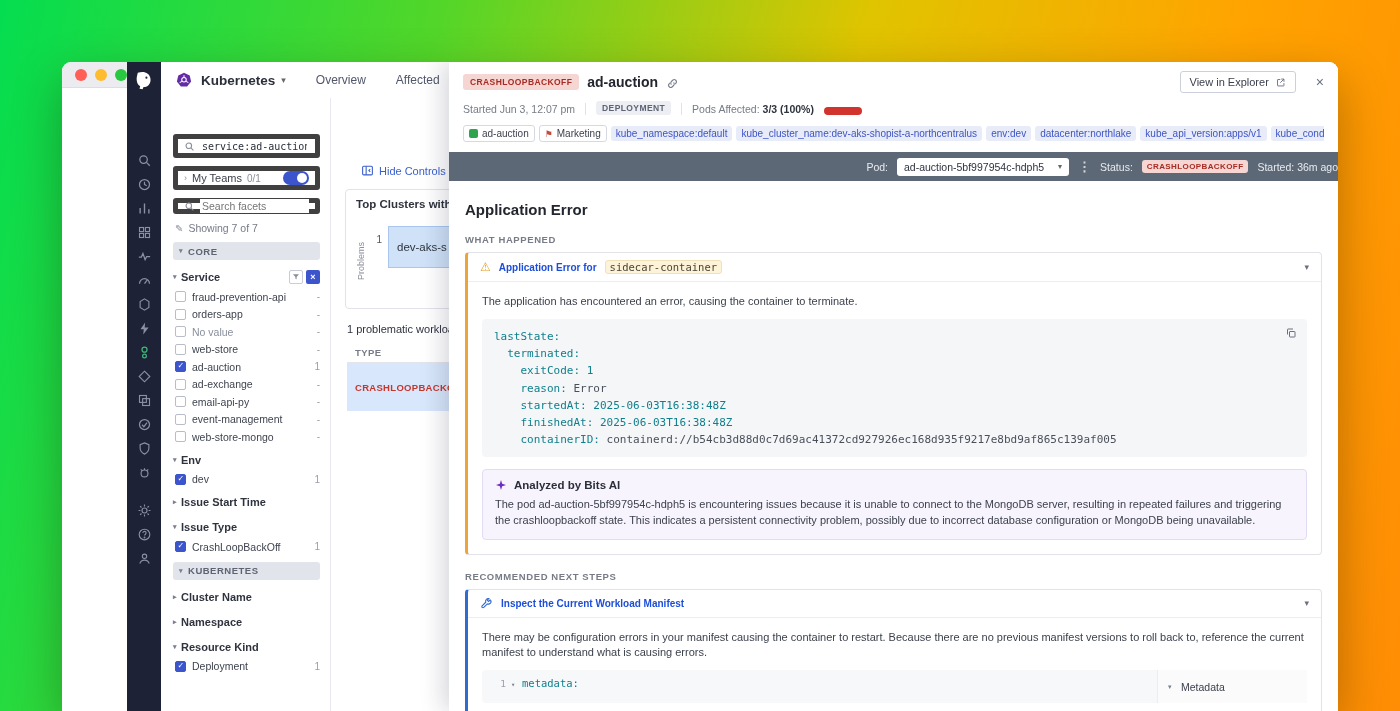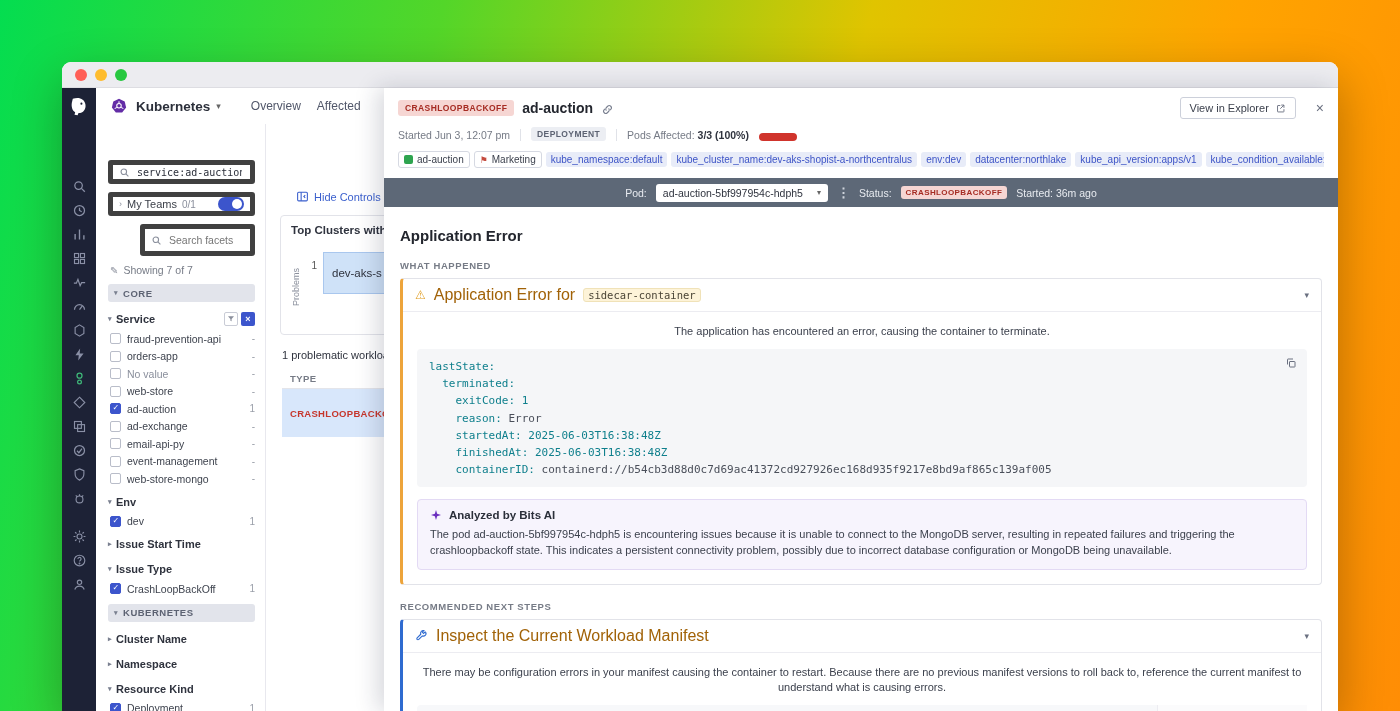--- a/index.html
+++ b/index.html
@@ -6,56 +6,56 @@
   html,body { margin:0; padding:0; width:1400px; height:711px; overflow:hidden;
     font-family:"Liberation Sans",sans-serif; }
   :root{
     --accent:#3c55cc; --link:#3a5fcd; --red:#c6362c; --teal:#0e7f8c;
     --tagbg:#e8ecf8; --tagfg:#3d54c6; --railbg:#1d2236; --railicon:#8a90a6;
   }
   .bg{ position:absolute; inset:0;
     background:linear-gradient(105deg,#04dd50 0%,#53d629 28%,#e0c400 55%,#ffa400 78%,#ff8d05 100%); }
   .window{ position:absolute; left:62px; top:62px; width:1276px; height:649px;
     background:#fff; border-radius:9px 9px 0 0; overflow:hidden;
-    box-shadow:0 18px 50px rgba(0,0,0,.30); display:flex; flex-direction:column; }
+    box-shadow:0 18px 50px rgba(0,0,0,.30); display:flex; flex-direction:row; }
   .titlebar{ height:26px; background:#ececf0; border-bottom:1px solid #dddde2;
     display:flex; align-items:center; gap:8px; padding-left:13px; flex:none; }
   .dot{ width:12px; height:12px; border-radius:50%; }
   .dot.red{background:#ff5f57}.dot.yellow{background:#febc2e}.dot.green{background:#28c840}
   .appbody{ flex:1; display:flex; min-height:0; }
   .rail{ width:34px; background:var(--railbg); display:flex; flex-direction:column;
     align-items:center; padding-top:7px; flex:none; }
   .logo{ width:23px; height:23px; margin-bottom:56px; }
   .railicon{ width:15px; height:15px; margin:4.5px 0; color:var(--railicon); position:relative; flex:none; }
   .railicon svg{ width:15px; height:15px; display:block; }
   .railicon.green{ color:#3fb879; }
   .railgap{ height:14px; flex:none; }
   .app{ flex:1; position:relative; background:#fff; min-width:0; display:flex; flex-direction:column; }
   .appheader{ height:36px; display:flex; align-items:center; padding-left:14px; flex:none; }
   .k8slogo{ width:18px; height:18px; margin-right:8px; }
   .apptitle{ font-size:13.5px; font-weight:700; color:#2b2f3a; }
   .titlechev{ color:#666; font-size:9px; margin-left:6px; }
-  .tabs{ display:flex; gap:16px; margin-left:30px; }
+  .tabs{ display:flex; gap:30px; margin-left:30px; }
   .tab{ font-size:12px; color:#51576a; cursor:pointer; }
   .workspace{ flex:1; display:flex; min-height:0; }
   
   .filters{ width:170px; flex:none; border-right:1px solid #e8e8ee;
     padding:36px 10px 0 12px; overflow:hidden; }
   .searchbox,.facetsearch,.teamsrow{ display:flex; align-items:center; gap:5px;
     border:5px solid #404040; border-radius:3px; padding:0 6px; margin-bottom:8px; background:#fff; }
   .searchbox{ height:24px; }
   .searchbox input{ border:none; outline:none; flex:1; min-width:0;
     font-family:"DejaVu Sans Mono",monospace; font-size:10px; color:#2b2f3a; background:transparent; }
   .sicon{ color:#8a8f9c; flex:none; width:11px; height:11px; }
   .teamsrow{ height:24px; font-size:11px; color:#3c4049; }
   .chevr{ color:#8a8f9c; font-size:9px; }
   .cnt{ color:#8a8f9c; font-size:10px; }
   .toggle{ margin-left:auto; width:26px; height:14px; border-radius:8px; background:var(--accent); position:relative; }
   .knob{ position:absolute; right:2px; top:2px; width:10px; height:10px; border-radius:50%; background:#fff; }
-  .facetsearch{ height:32px;margin-left:32px; }
+  .facetsearch{ height:16px; }
   .facetsearch input{ border:none; outline:none; flex:1; min-width:0; font-size:10.5px; color:#555; }
   .showing{ display:flex; gap:5px; color:#767b86; font-size:10.5px; margin:2px 0 8px 2px; align-items:center; }
   .pencil{ font-size:10px; color:#8a8f9c; }
   .band{ background:#e2e4eb; border-radius:3px; height:18px; display:flex; align-items:center;
     gap:5px; padding:0 6px; margin:6px 0; font-size:9.5px; font-weight:700; letter-spacing:.5px; color:#5d6373; }
   .bandchev{ font-size:7px; color:#7a8090; }
   .grouphdr{ display:flex; align-items:center; height:22px; font-weight:700;
     font-size:11px; color:#2f333e; margin-top:3px; cursor:pointer; }
   .gchev{ font-size:7px; color:#7a8090; width:8px; flex:none; }
   .gctrls{ margin-left:auto; display:flex; gap:3px; }
@@ -108,42 +108,42 @@
   .badge-gray{ background:#eceef3; color:#5d6373; font-size:8.5px; font-weight:700;
     letter-spacing:.4px; padding:2px 6px; border-radius:3px; }
   .pods b{ color:#2f333e; }
   .redbar{ width:38px; height:8px; border-radius:4px; background:#d0342c; }
   .prow3{ display:flex; align-items:center; gap:4px; margin-top:10px; white-space:nowrap; overflow:hidden; }
   .tag{ display:inline-flex; align-items:center; gap:4px; font-size:10px; padding:2px 5px;
     border-radius:3px; background:var(--tagbg); color:var(--tagfg); flex:none; cursor:pointer; }
   .tag.white{ background:#fff; border:1px solid #d6d9e2; color:#3c414d; }
   .greensq{ width:9px; height:9px; border-radius:2px; background:#2ea44f; }
   .flagic{ color:#c44b3e; font-size:9px; }
-  .podbar{ background:#5d6877; height:29px; display:flex; align-items:center; justify-content:center;
+  .podbar{ background:#5d6877; height:29px; display:flex; align-items:center; justify-content:flex-end;
     gap:9px; color:#e8ebf0; font-size:10.5px; flex:none; }
   .podselect{ background:#fff; border-radius:3px; color:#2f333e; display:flex; align-items:center;
     gap:14px; padding:3px 7px; font-size:10.5px; cursor:pointer; }
   .podselect .dd{ color:#666; font-size:8px; }
   .kebab{ color:#cfd4dc; font-size:13px; font-weight:700; cursor:pointer; }
   .badge-red.small{ font-size:8px; padding:2px 5px; }
   .pcontent{ flex:1; overflow:hidden; padding:14px 16px 0; }
   .pcontent h2{ font-size:15px; font-weight:700; color:#23262e; margin:6px 0 0; }
   .seclabel{ font-size:9.5px; font-weight:700; letter-spacing:.6px; color:#767b86; margin:16px 0 7px; }
   .card{ border:1px solid #e2e3e9; border-left-width:3px; border-radius:4px; background:#fff; }
   .card.orange{ border-left-color:#eda43b; }
   .card.blue{ border-left-color:#2f6bd0; }
   .cardhdr{ display:flex; align-items:center; gap:8px; padding:7px 12px; cursor:pointer; }
   .warn{ color:#e09c1f; font-size:12px; }
   .wrenchic{ color:#2f6bd0; width:13px; height:13px; }
-  .cardtitle{ font-size:16px; font-weight:400; color:#a16207; }
+  .cardtitle{ font-size:10px; font-weight:700; color:#1d4ed8; }
   .chip{ font-family:"DejaVu Sans Mono",monospace; font-size:10.5px; background:#fdf3d8;
     border:1px solid #f0e2b8; border-radius:3px; padding:0 4px; color:#4a4435; }
   .chev2{ color:#6a7080; font-size:9px; }
   .cardbody{ border-top:1px solid #ececf1; padding:12px 14px 14px; }
-  .desc{ font-size:11px; color:#3c414d; margin:0 0 10px; line-height:1.4;text-align:center; }
+  .desc{ font-size:11px; color:#3c414d; margin:0 0 10px; line-height:1.4; }
   .codeblock{ position:relative; background:#f5f6f8; border-radius:4px; padding:9px 12px;
     font-family:"DejaVu Sans Mono",monospace; font-size:11px; line-height:1.55; }
   .ck{ color:var(--teal); white-space:pre; }
   .cv{ color:#4a4f5a; white-space:pre; }
   .cv.teal{ color:var(--teal); }
   .copyicon{ position:absolute; top:8px; right:10px; color:#6a7080; width:12px; height:12px; cursor:pointer; }
   .bits{ margin-top:12px; background:#f7f4fd; border:1px solid #e3daf4; border-radius:4px; padding:9px 12px 10px; }
   .bitshdr{ display:flex; align-items:center; gap:7px; font-size:11.5px; font-weight:700;
     color:#2b2f3a; margin-bottom:6px; }
   .sparkle{ width:12px; height:12px; color:#6b2fbf; }

